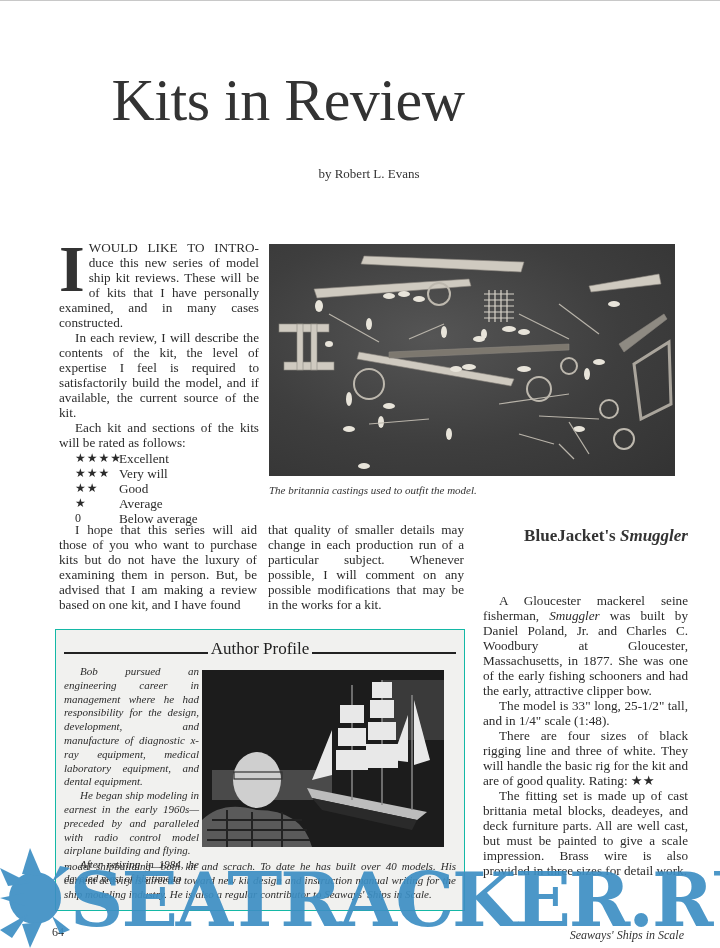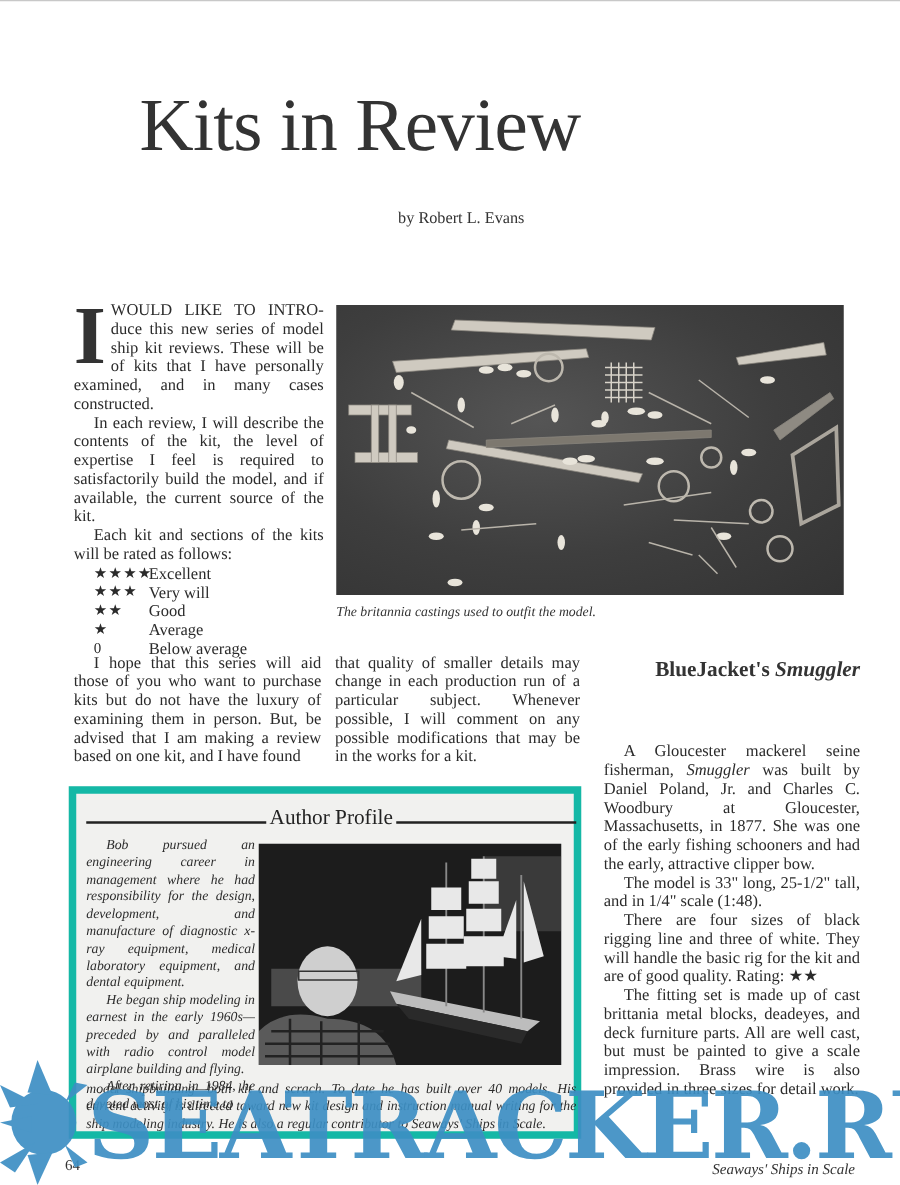--- a/index.html
+++ b/index.html
@@ -30,21 +30,21 @@
               font-style: italic; font-size: 11px; color: #333; }
 
   .c1b { left: 59px; top: 522px; width: 198px; }
   .c2b { left: 268px; top: 522px; width: 196px; }
   .c3 { left: 483px; top: 553px; width: 205px; margin-top: 40px; }
   .sec-heading { position: absolute; left: 483px; top: 526px; width: 205px; text-align: right;
                  font-size: 17px; color: #333; }
   .sec-heading i { font-style: italic; }
 
   .profile-box { position: absolute; left: 55px; top: 629px; width: 410px; height: 282px;
-                 background: #f1f1ef; border: 6px solid #14b8a6; }
+                 background: #f1f1ef; border: 1px solid #14b8a6; }
   .profile-head { position: absolute; left: 8px; top: 8px; width: 392px; height: 22px; display: flex; align-items: center; }
   .profile-head .rule { flex: 1; height: 2px; background: #222; margin-top: 8px; }
   .profile-head .ptitle { font-size: 17px; padding: 0 3px; color: #222; }
   .profile-text { position: absolute; font-style: italic; font-size: 11px; line-height: 13.8px; text-align: justify; color: #2b2b2b; }
   .profile-text p { text-indent: 16px; }
   .pt-left { left: 8px; top: 35px; width: 135px; }
   .pt-full { left: 8px; top: 230px; width: 392px; }
   .photo2 { position: absolute; left: 146px; top: 40px; width: 242px; height: 177px; background: #1e1e1e; overflow: hidden; }
   .photo2 svg { width: 100%; height: 100%; }
 

